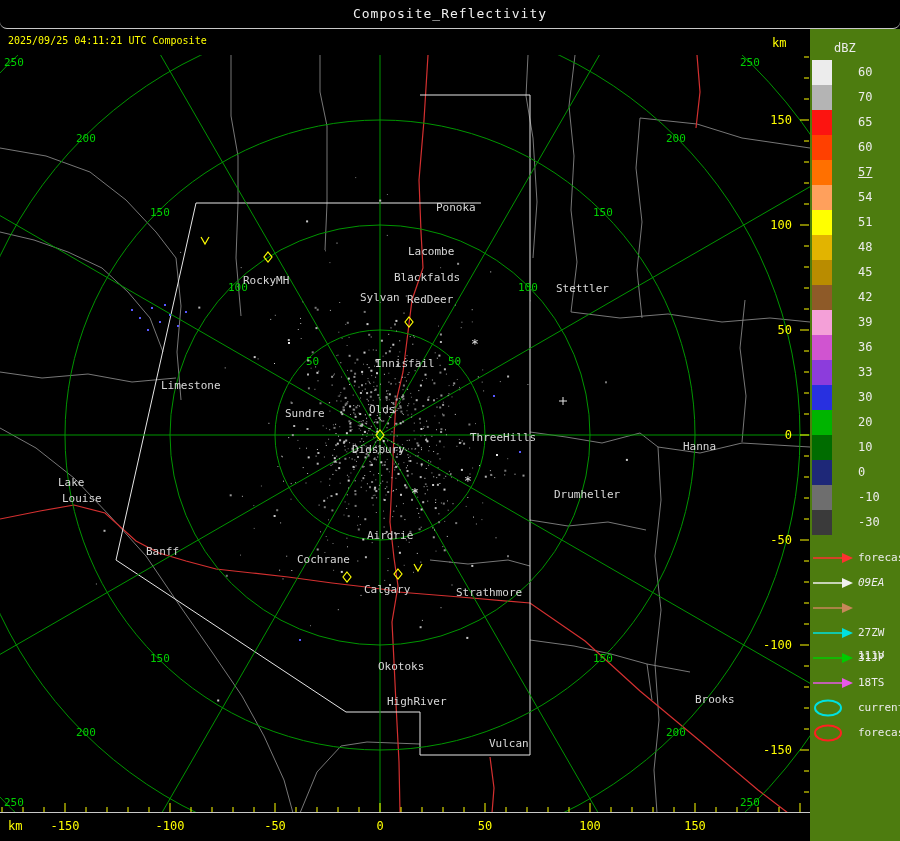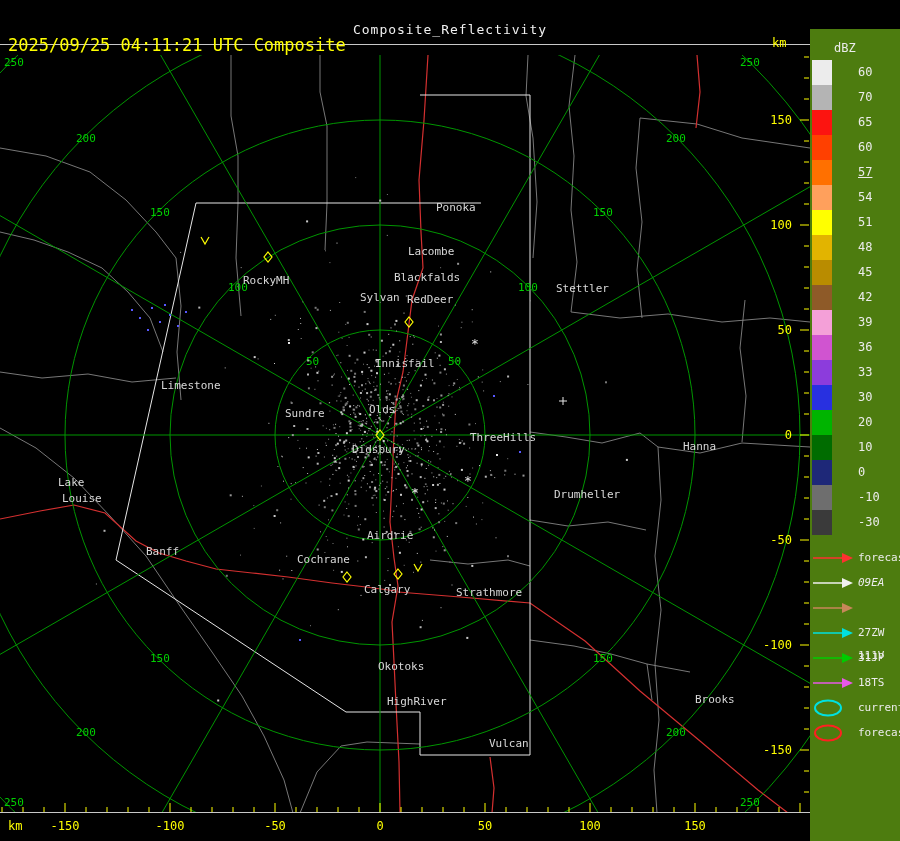--- a/index.html
+++ b/index.html
@@ -1,19 +1,19 @@
 <!DOCTYPE html>
 <html><head>
 <meta charset="utf-8">
 <style>
   html,body{margin:0;padding:0;background:#000;width:900px;height:841px;overflow:hidden;
     font-family:"DejaVu Sans Mono","Liberation Mono",monospace;}
-  #titlebar{position:absolute;top:16px;left:0;width:900px;height:28px;border-bottom:1px solid #c8c8c8;
-    color:#f0f0f0;font-size:13px;text-align:center;line-height:28px;letter-spacing:1px;}
-  #timestamp{position:absolute;top:35px;left:8px;color:#ffff00;font-size:17px;white-space:pre;}
+  #titlebar{position:absolute;top:0;left:0;width:900px;height:28px;border-bottom:1px solid #c8c8c8;
+    color:#f0f0f0;font-size:13px;text-align:center;line-height:28px;letter-spacing:1px;border-radius:7px;}
+  #timestamp{position:absolute;top:35px;left:8px;color:#ffff00;font-size:10px;white-space:pre;}
   #km-top{position:absolute;top:36px;left:772px;color:#ffff00;font-size:12px;}
   #map-wrap{position:absolute;top:55px;left:0;width:810px;height:758px;}
   #map-bottom-line{position:absolute;top:812px;left:0;width:810px;height:1px;background:#c8c8c8;}
   #sidebar{position:absolute;top:29px;left:810px;width:90px;height:812px;background:#4d7c0f;}
   #dbz-title{position:absolute;top:12px;left:24px;color:#ececec;font-size:12px;}
   #colorbar,#legend{position:absolute;top:0;left:0;width:90px;height:812px;}
   .swatch{position:absolute;left:2px;width:20px;height:25px;}
   .swatch-label{position:absolute;left:48px;width:40px;height:25px;line-height:25px;color:#ececec;font-size:12px;}
   .legend-icon{position:absolute;left:2px;width:42px;height:20px;}
   .legend-label{position:absolute;left:48px;width:42px;height:25px;line-height:25px;color:#ececec;font-size:11px;}

